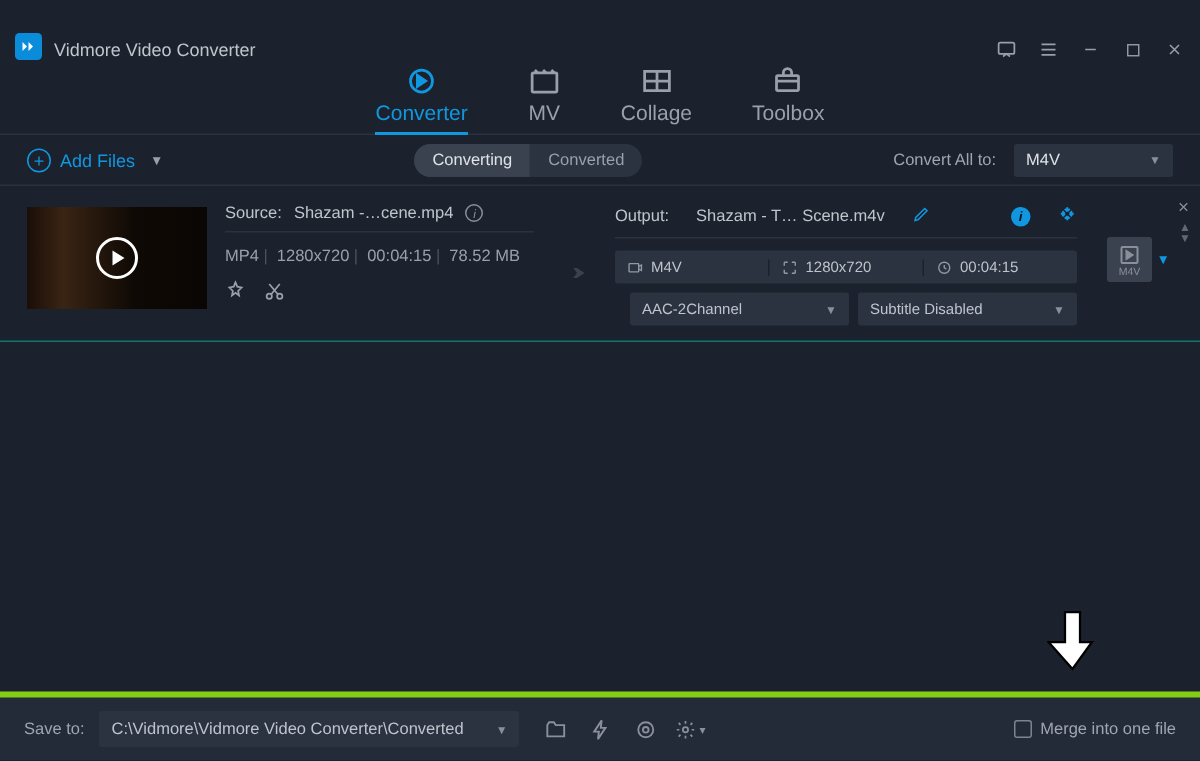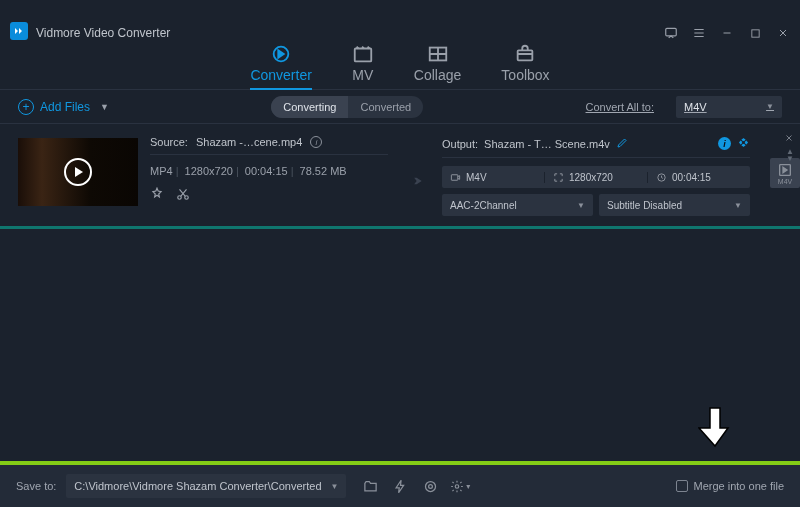--- a/index.html
+++ b/index.html
@@ -22,51 +22,51 @@
 .main-tab .lbl { font-size:14px; }
 
 
 .toolbar { height:34px; display:flex; align-items:center; padding:0 18px; border-bottom:1px solid #2a3240; }
 .add-files { display:flex; align-items:center; gap:6px; color:#1097e0; cursor:pointer; }
 .add-circle { width:16px; height:16px; border:1.5px solid #1097e0; border-radius:50%; display:flex; align-items:center; justify-content:center; font-size:12px; line-height:1; }
 .drop-caret { color:#9aa0aa; font-size:9px; margin-left:4px; }
 .seg { margin-left:auto; margin-right:auto; display:flex; background:#2b3340; border-radius:12px; height:22px; overflow:hidden; }
 .seg-btn { padding:0 12px; display:flex; align-items:center; font-size:11px; cursor:pointer; color:#9aa0aa; }
 .seg-btn.active { background:#3a4250; color:#dfe3e9; }
-.convert-to { display:flex; align-items:center; gap:22px;text-decoration:underline; }
+.convert-to { display:flex; align-items:center; gap:12px; }
 .convert-to-label { font-size:11px; }
 .fmt-select { background:#2b3340; height:22px; width:106px; display:flex; align-items:center; padding:0 8px; color:#dfe3e9; font-size:11px; cursor:pointer; justify-content:space-between; border-radius:2px; }
 
 
-.item-area { padding:10px 0 10px 18px; border-bottom:3px solid #0f766e; display:flex; align-items:stretch; gap:12px; position:relative; }
+.item-area { padding:10px 32px 10px 18px; border-bottom:1px solid #0f766e; display:flex; align-items:stretch; gap:12px; position:relative; }
 .thumb { width:120px; height:68px; background:#000; display:flex; align-items:center; justify-content:center; position:relative; margin-top:4px; }
 .thumb-img { position:absolute; inset:0; background:linear-gradient(90deg,#1a0e08,#3a2414 20%,#0e0904 60%,#0a0603); }
 .play-circle { width:28px; height:28px; border:2px solid #fff; border-radius:50%; display:flex; align-items:center; justify-content:center; position:relative; z-index:1; }
 .play-circle::after { content:""; border-left:8px solid #fff; border-top:5px solid transparent; border-bottom:5px solid transparent; margin-left:2px; }
 
 .src-col { flex:1; min-width:0; padding-top:2px; }
 .src-head { display:flex; align-items:center; gap:8px; padding-bottom:6px; border-bottom:1px solid #2a3240; margin-bottom:10px; font-size:11px; color:#c0c5cc; }
 .info-circle { width:12px; height:12px; border:1px solid #8a909a; border-radius:50%; display:flex; align-items:center; justify-content:center; font-size:8px; font-style:italic; color:#8a909a; cursor:pointer; }
 .meta-line { font-size:11px; color:#9aa0aa; margin-bottom:10px; }
 .meta-line .sep { margin:0 3px; color:#4a525e; }
 .tool-icons { display:flex; gap:12px; }
 .tool-icons span { cursor:pointer; color:#9aa0aa; }
 
 .arrow-col { width:30px; display:flex; align-items:center; justify-content:center; margin-top:12px; }
 
 .out-col { width:308px; padding-top:2px; }
-.out-head { display:flex; align-items:center; gap:6px; padding-bottom:6px; border-bottom:1px solid #2a3240; margin-bottom:8px; font-size:11px; color:#c0c5cc;text-align:right; }
+.out-head { display:flex; align-items:center; gap:18px; padding-bottom:6px; border-bottom:1px solid #2a3240; margin-bottom:8px; font-size:11px; color:#c0c5cc;text-align:right; }
 .out-head .spacer { flex:1; }
 .edit-icon, .info-blue, .plus-blue { color:#1097e0; cursor:pointer; }
 .info-blue { width:13px; height:13px; border-radius:50%; background:#1097e0; color:#0c1118; display:flex; align-items:center; justify-content:center; font-size:9px; font-weight:bold; font-style:italic; }
 .out-row { display:flex; align-items:center; gap:0; font-size:10px; background:#2b3340; height:22px; border-radius:2px; margin-bottom:6px; }
 .out-cell { flex:1; display:flex; align-items:center; gap:5px; padding:0 8px; color:#bfc4cc; border-right:1px solid #1b222d; }
 .out-cell:last-child { border-right:none; }
 .out-cell .ico-sm { width:11px; height:11px; opacity:.7; }
-.sel-row { display:flex; gap:6px; }
+.sel-row { display:flex; gap:6px;margin-left:10px; }
 .sel { flex:1; background:#2b3340; height:22px; display:flex; align-items:center; justify-content:space-between; padding:0 8px; font-size:10px; color:#bfc4cc; cursor:pointer; border-radius:2px; }
 
 .fmt-thumb { width:30px; height:30px; margin-left:8px; margin-top:24px; background:#3a4250; border-radius:2px; display:flex; align-items:center; justify-content:center; cursor:pointer; position:relative; color:#8a909a; font-size:7px; flex-direction:column; }
 .fmt-drop { position:absolute; right:-12px; top:10px; color:#1097e0; font-size:9px; }
 
 .item-close { position:absolute; top:8px; right:6px; cursor:pointer; color:#8a909a; }
 .item-updown { position:absolute; top:24px; right:6px; color:#606874; font-size:8px; display:flex; flex-direction:column; line-height:7px; cursor:pointer; }
 
 
 .bottom { position:absolute; left:0; right:0; bottom:0; height:46px; background:#232b38; display:flex; align-items:center; padding:0 16px; gap:10px; border-top:4px solid #84cc16; }
@@ -283,21 +283,21 @@
 
 <div class="pointer-arrow">
   <svg width="34" height="42" viewBox="0 0 34 42" fill="#fff" stroke="#000" stroke-width="1.5">
       <path d="M12 2h10v20h8L17 40 1 22h11V2z"></path>
     </svg>
 </div>
 
 <div class="bottom">
   <span class="save-lbl">Save to:</span>
   <div class="save-path">
-    <span>C:\Vidmore\Vidmore Shazam Converter\Converted</span>
+    <span>C:\Vidmore\Vidmore Video Converter\Converted</span>
     <span class="caret">▼</span>
   </div>
   <div class="bar-icons">
     <span class="bar-ico">
         <svg width="15" height="15" viewBox="0 0 24 24" fill="none" stroke="currentColor" stroke-width="2">
           <path d="M3 7l2-3h5l2 3h9v12H3V7z"></path>
         </svg>
       </span>
     <span class="bar-ico">
         <svg width="15" height="15" viewBox="0 0 24 24" fill="none" stroke="currentColor" stroke-width="2">

